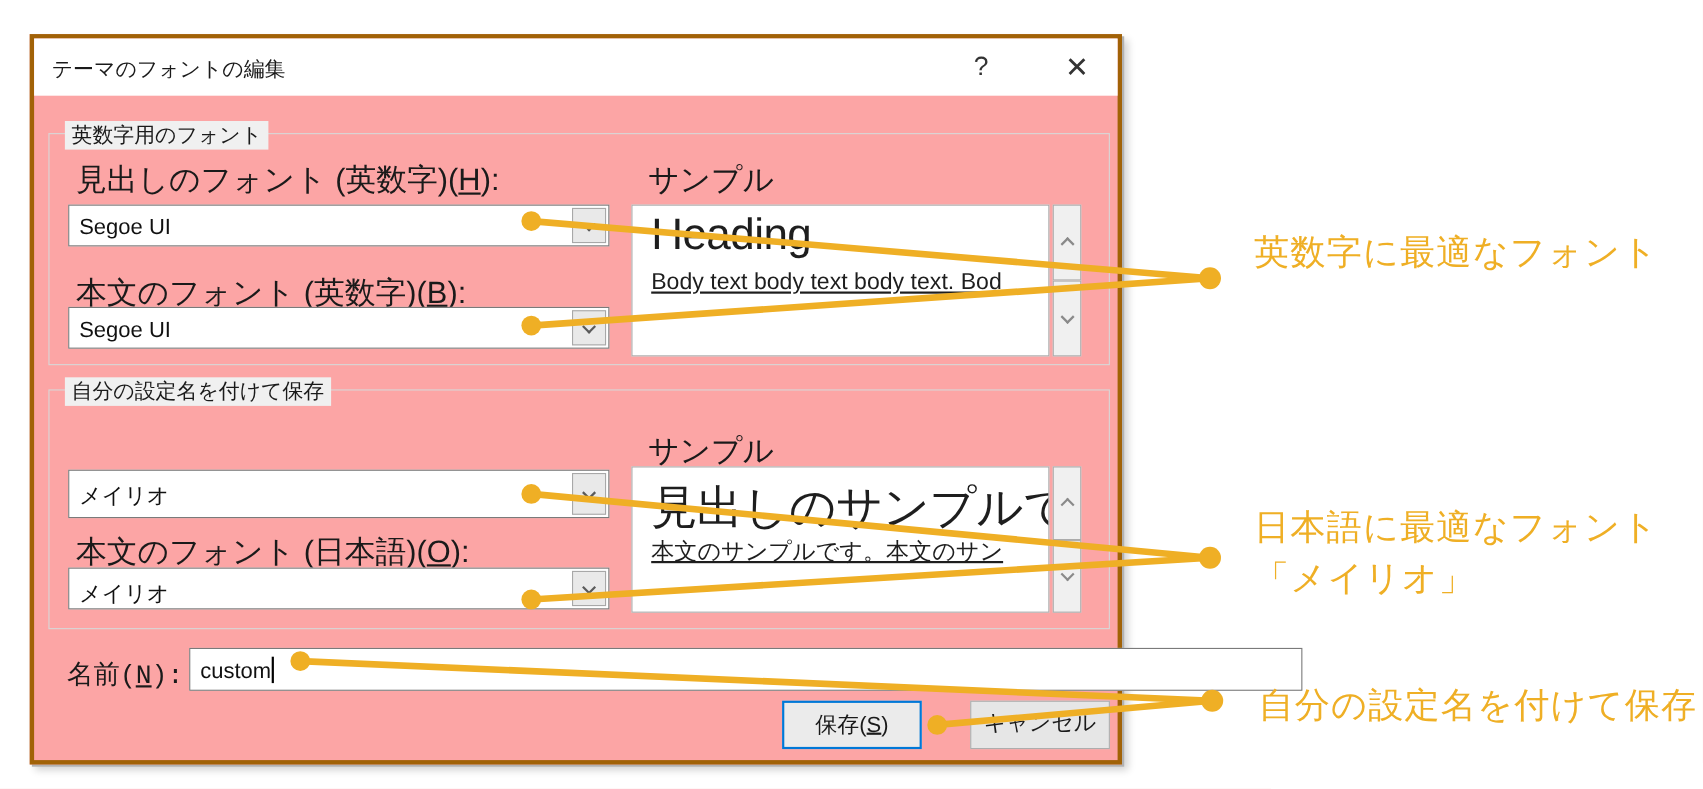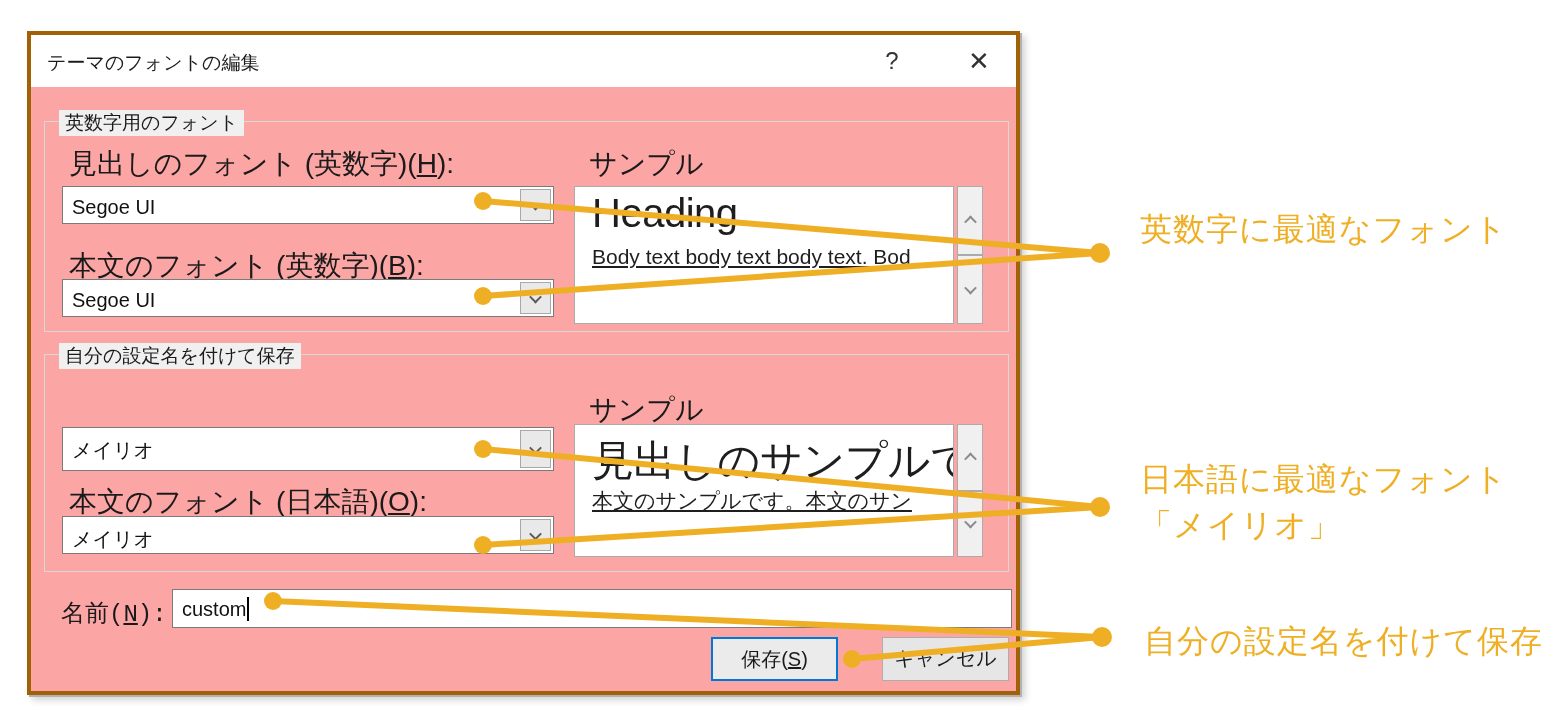--- a/index.html
+++ b/index.html
@@ -55,21 +55,21 @@
   .scroll-1 { top:151px; height:138px; }
   .scroll-2 { top:389px; height:133px; }
   .scrollbtn { position:absolute; left:0; width:26px; height:50%;
     background:#f0f0f0; border:1px solid #ababab;
     display:flex; align-items:center; justify-content:center; }
   .scrollbtn.up { top:0; } .scrollbtn.down { bottom:0; }
   .scrollbtn .chev { border-color:#8a8a8a; }
 
   
   .name-label { position:absolute; left:30px; top:562px; font-size:24px; color:#1a1a1a;font-family:Liberation Mono, monospace; }
-  .name-input { position:absolute; left:141px; top:554px; width:840px; height:39px;
+  .name-input { position:absolute; left:141px; top:554px; width:1012px; height:39px;
     background:#fff; border:1px solid #7a7a7a; }
   .name-value { position:absolute; left:9px; top:7px; font-size:20px; color:#111; }
   .caret { display:inline-block; width:2px; height:24px; background:#000;
     vertical-align:-5px; margin-left:1px; }
 
   .btn { position:absolute; top:602px; width:127px; height:44px; background:#e6e6e6;
     font-size:20px; color:#1a1a1a; text-align:center; line-height:40px; cursor:default; }
   .btn-save   { left:680px; border:2px solid #0078d7; background:#ebebeb; }
   .btn-cancel { left:851px; border:1px solid #adadad; }
 

